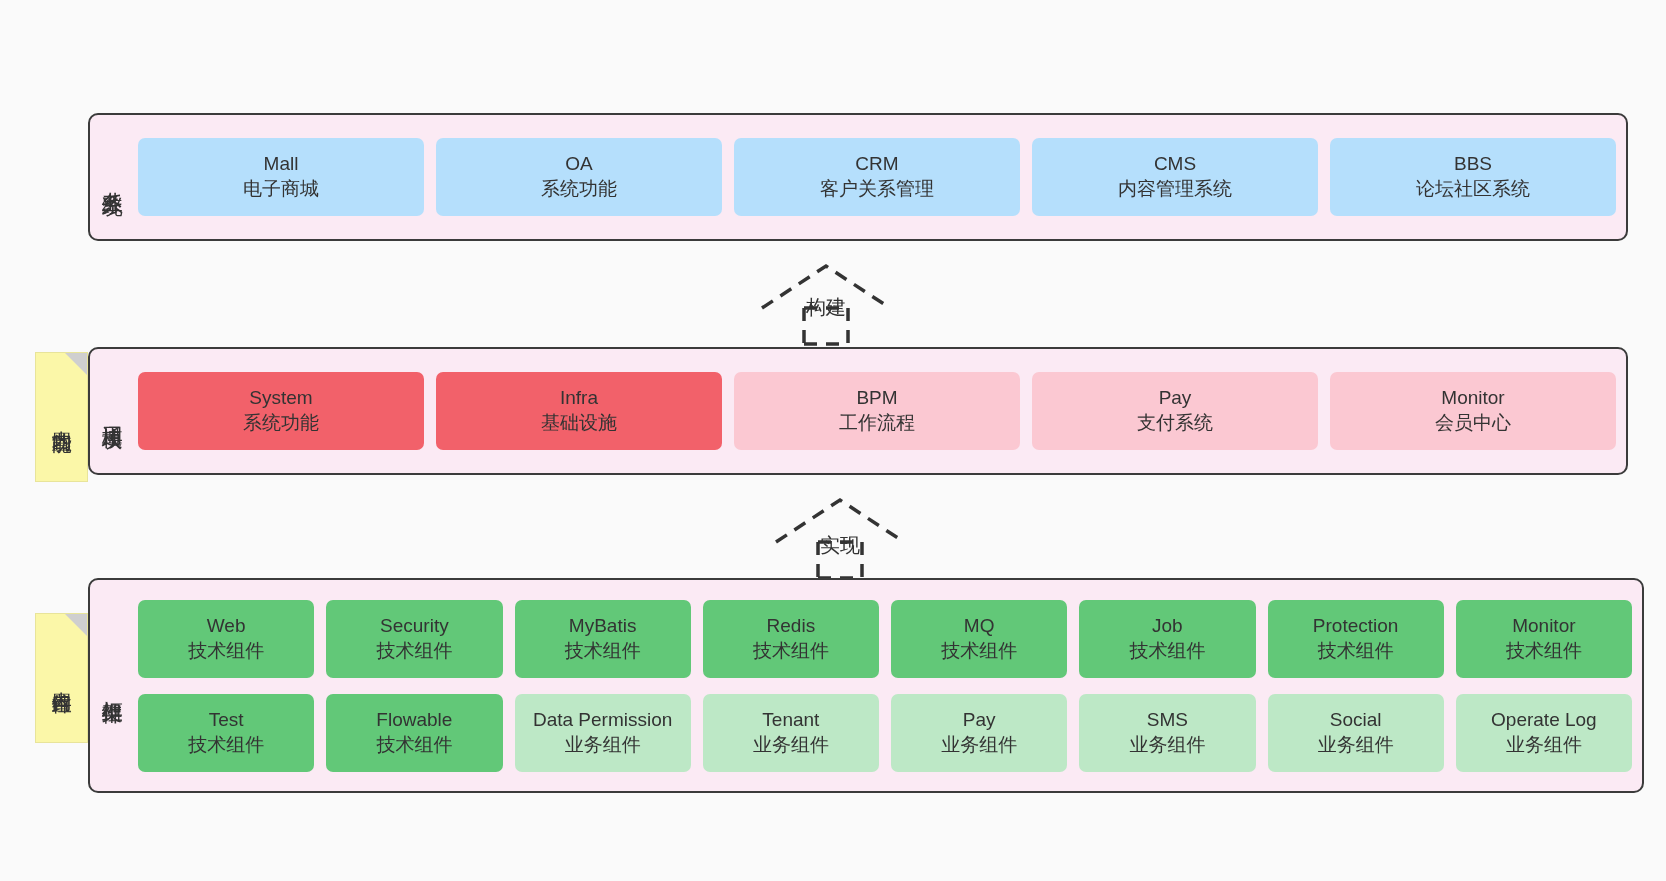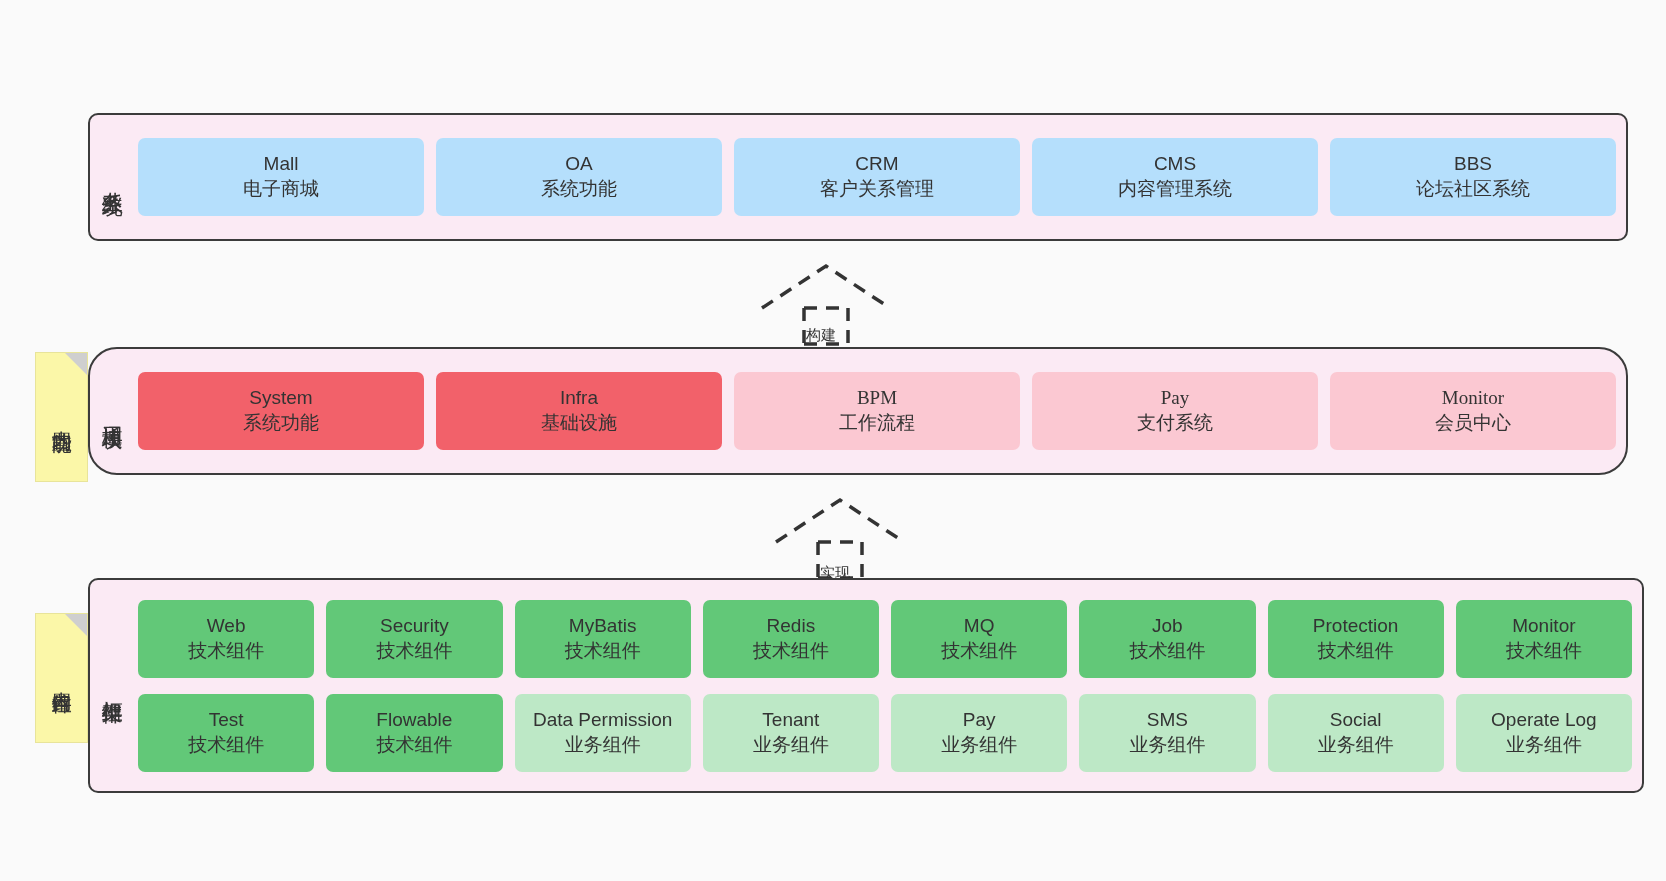--- a/index.html
+++ b/index.html
@@ -72,21 +72,21 @@
     color: #333333;
     padding: 6px 4px;
     box-sizing: border-box;
     min-height: 78px;
   }
   .node .en { display: block; }
   .node .cn { display: block; }
 
   .blue   { background: #b5dffc; }
   .red    { background: #f2616a; }
-  .pink   { background: #fbc8d2; font-family: Liberation Serif, serif; }
+  .pink   { background: #fbc8d2; }
   .green  { background: #62c878; }
   .mint   { background: #bde8c6; }
 
   
   .note {
     position: absolute;
     background: #fbf7a8;
     border: 1px solid #e8e49a;
     box-sizing: border-box;
     display: flex;
@@ -110,26 +110,25 @@
     border-top: 22px solid #cfcfcf;
   }
 
   
   .connector {
     position: absolute;
   }
   .connector svg { display: block; }
   .connector .conn-label {
     position: absolute;
-    font-size: 15px;
+    font-size: 20px;
     color: #333;
     background: transparent;
     white-space: nowrap;
     user-select: none;
-    margin-top: 32px;
   }
 </style>
 </head>
 <body>
 
 <div class="canvas">
 
   <div class="layer" id="layer-business" style="left:88px; top:113px; width:1540px; height:128px;">
     <div class="layer-title">业务系统</div>
     <div class="layer-body">
@@ -167,21 +166,21 @@
       <polyline points="46,86 90,86" fill="none" stroke="#333333" stroke-width="3.5" stroke-dasharray="13,9"></polyline>
     </svg>
     <span class="conn-label" style="left:48px; top:36px;">构建</span>
   </div>
 
   <div class="note" style="left:35px; top:352px; width:53px; height:130px;">
     <span class="fold"></span>
     <span>内置功能</span>
   </div>
 
-  <div class="layer" id="layer-common" style="left:88px; top:347px; width:1540px; height:128px;border-radius:29px;">
+  <div class="layer" id="layer-common" style="left:88px; top:347px; width:1540px; height:128px;">
     <div class="layer-title">通用模块</div>
     <div class="layer-body">
       <div class="row">
         <div class="node red">
           <span class="en">System</span>
           <span class="cn">系统功能</span>
         </div>
         <div class="node red">
           <span class="en">Infra</span>
           <span class="cn">基础设施</span>

